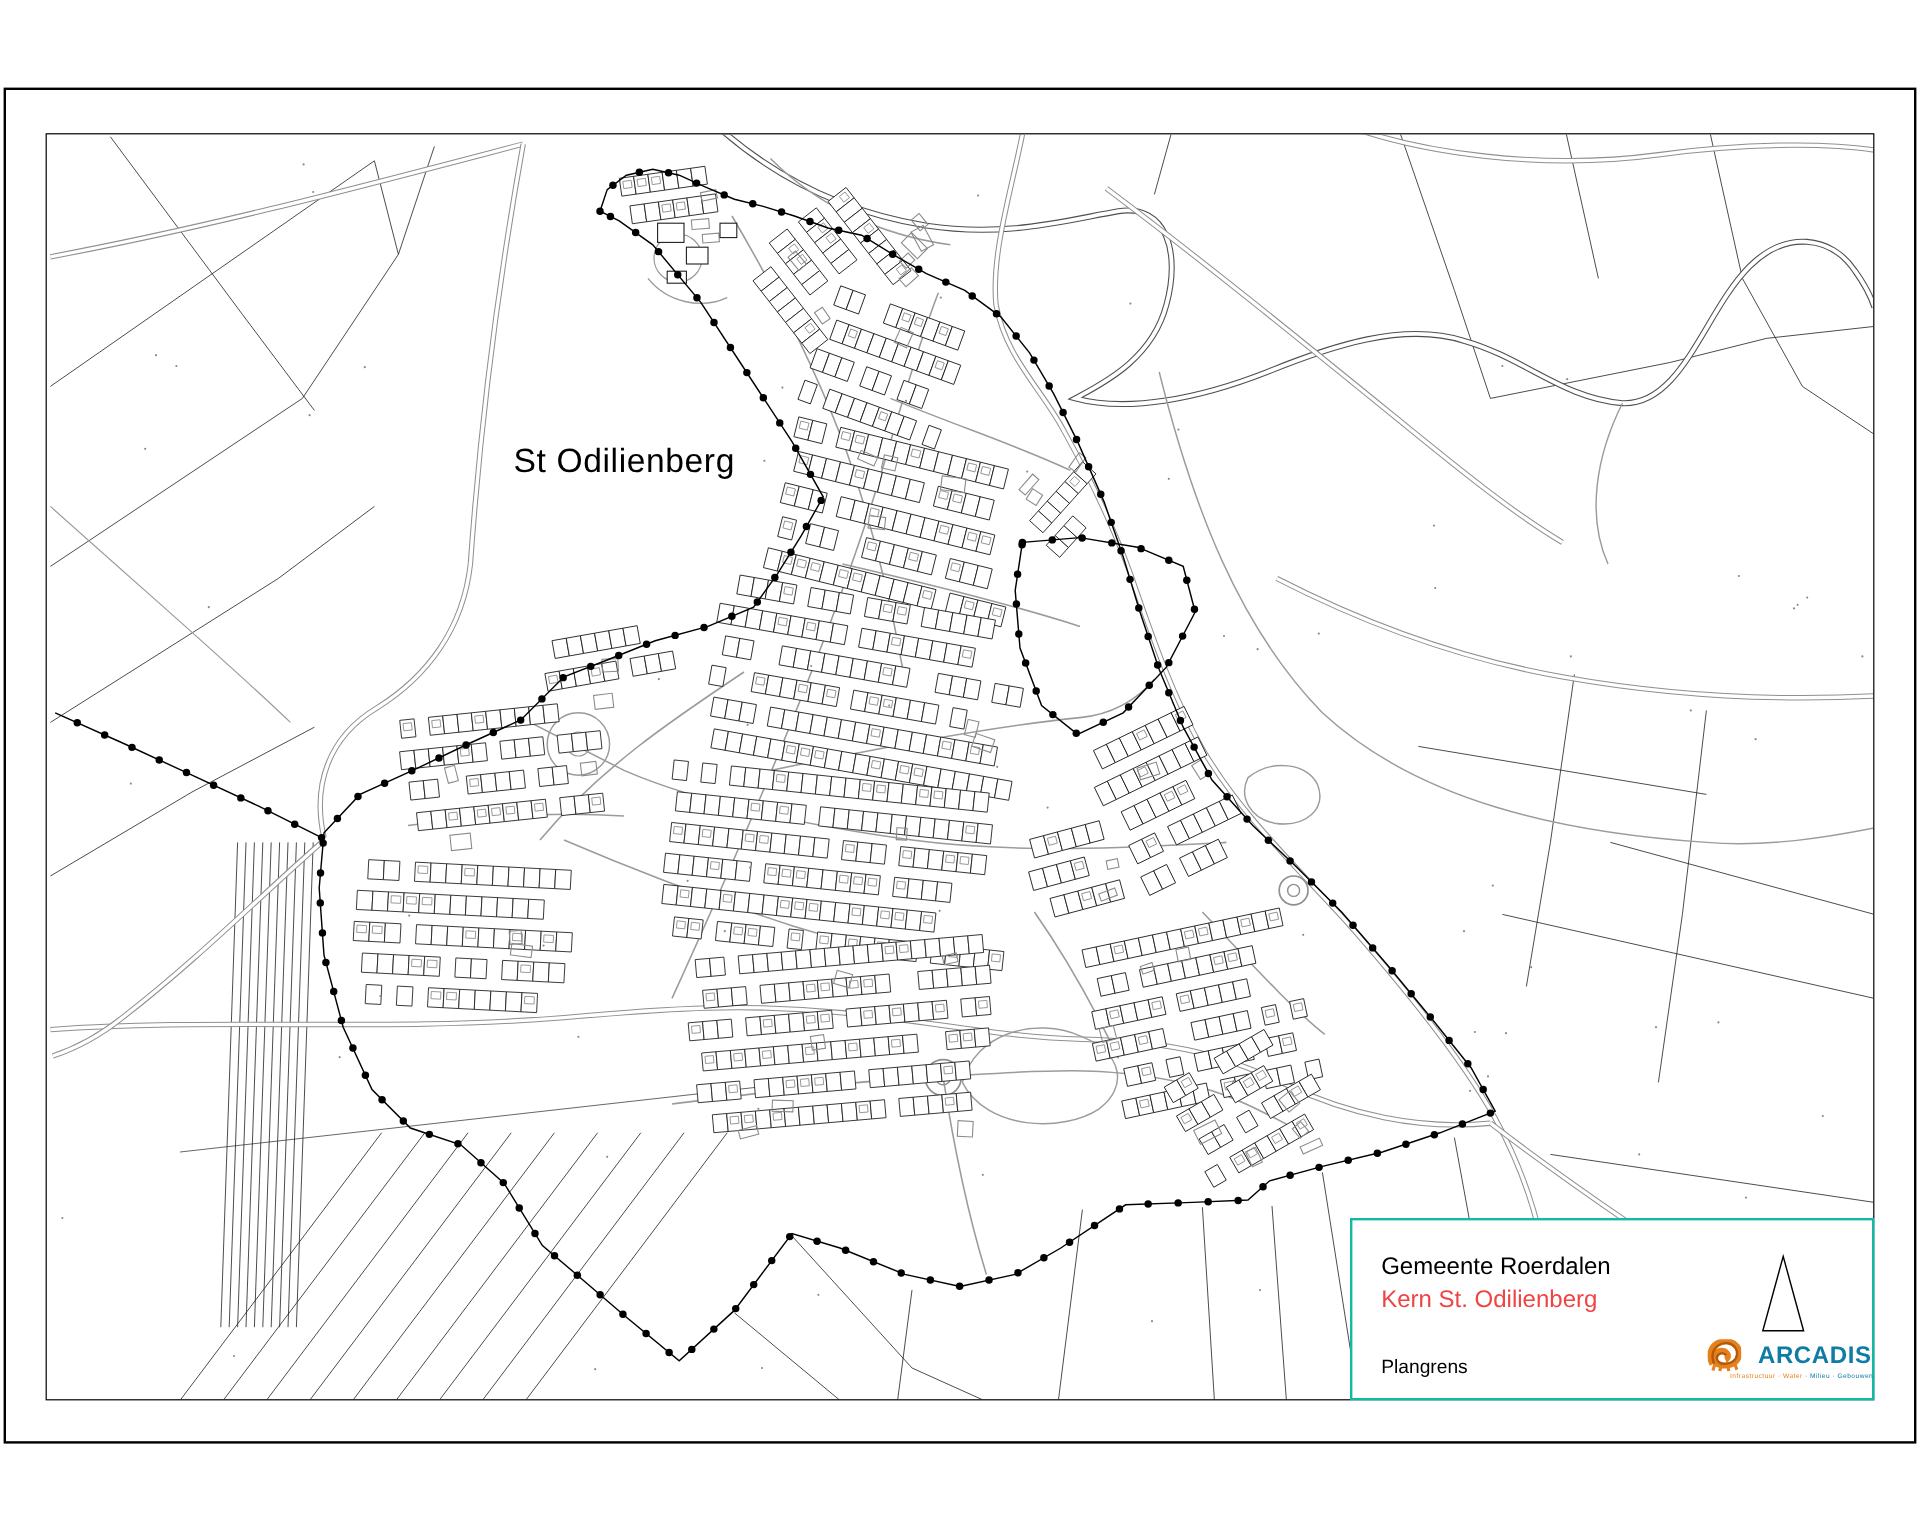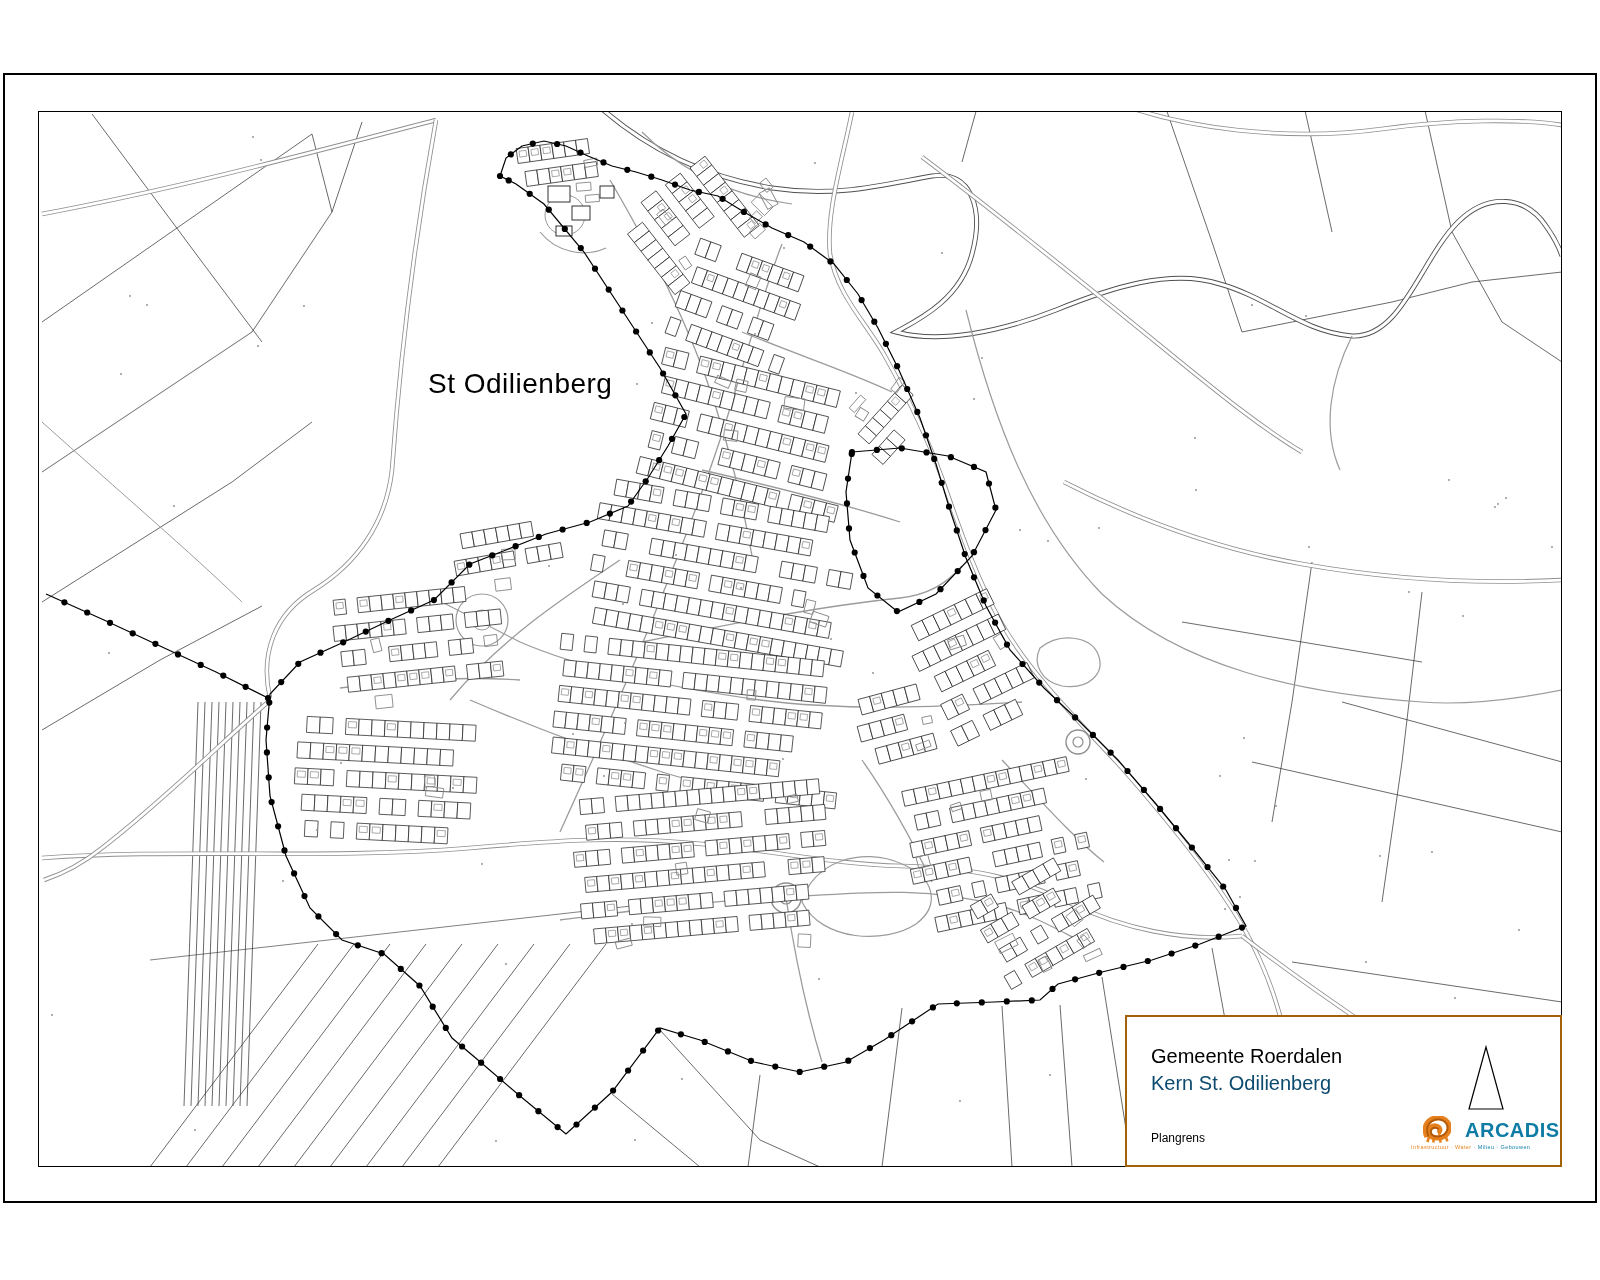--- a/index.html
+++ b/index.html
@@ -6,24 +6,24 @@
   .page{position:relative;width:1600px;height:1280px;background:#ffffff;overflow:hidden;
         font-family:"Liberation Sans", sans-serif;padding-left:24px;}
   .outer-border{position:absolute;left:3px;top:73px;width:1594px;height:1130px;
         border:2px solid #000;box-sizing:border-box;}
   .map-frame{position:absolute;left:38px;top:111px;width:1524px;height:1056px;
         border:1.6px solid #000;box-sizing:border-box;}
   svg.mapsvg{position:absolute;left:0;top:0;width:1600px;height:1280px;}
   .place-label{position:absolute;left:428px;top:368px;font-size:28px;color:#000;
         letter-spacing:0.5px;white-space:nowrap;}
   .title-block{position:absolute;left:1125px;top:1015px;width:437px;height:152px;
-        background:#ffffff;border:2px solid #a16207;box-sizing:border-box;}
+        background:#ffffff;border:2px solid #14b8a6;box-sizing:border-box;text-align:right;}
   .tb-line1{position:absolute;left:24px;top:28px;font-size:20px;color:#000;white-space:nowrap;}
-  .tb-line2{position:absolute;left:24px;top:55px;font-size:20px;color:#0c4a6e;white-space:nowrap;}
-  .tb-legend{position:absolute;left:24px;top:114px;font-size:12px;color:#000;white-space:nowrap;}
+  .tb-line2{position:absolute;left:24px;top:55px;font-size:20px;color:#ef4444;white-space:nowrap;}
+  .tb-legend{position:absolute;left:24px;top:114px;font-size:16px;color:#000;white-space:nowrap;}
   .north-arrow{position:absolute;left:335px;top:26px;width:48px;height:72px;}
   .logo{position:absolute;left:284px;top:99px;width:150px;}
   .logo-row{display:flex;align-items:center;}
   .logo-icon{margin-left:12px;width:28px;height:27px;flex:0 0 auto;}
   .logo-word{font-size:20px;font-weight:bold;letter-spacing:0.5px;line-height:1;
         margin-left:14px;white-space:nowrap;}
   .logo-tagline{margin-top:1px;font-size:5.5px;letter-spacing:0.4px;white-space:nowrap;}
 </style>
 </head>
 <body>

